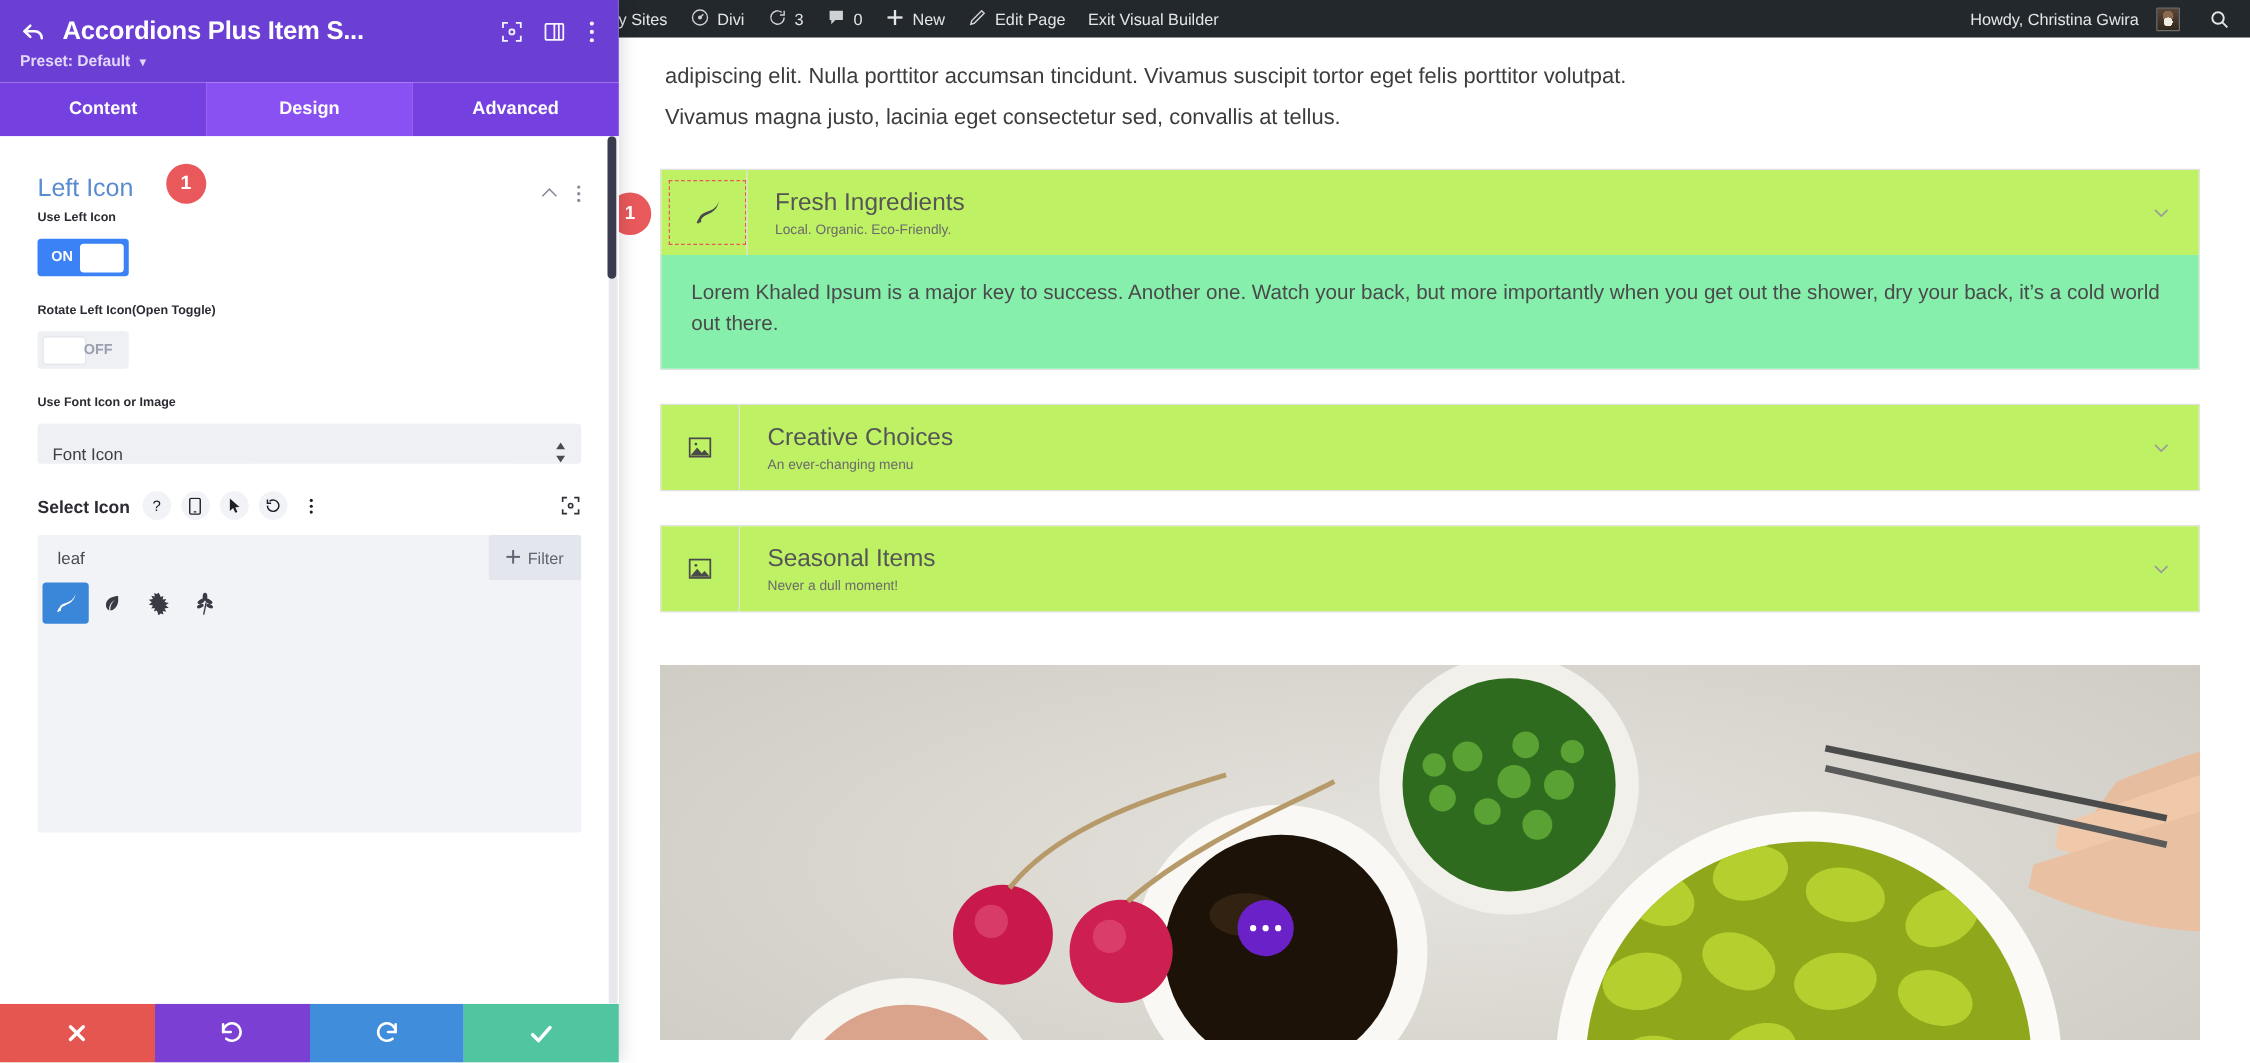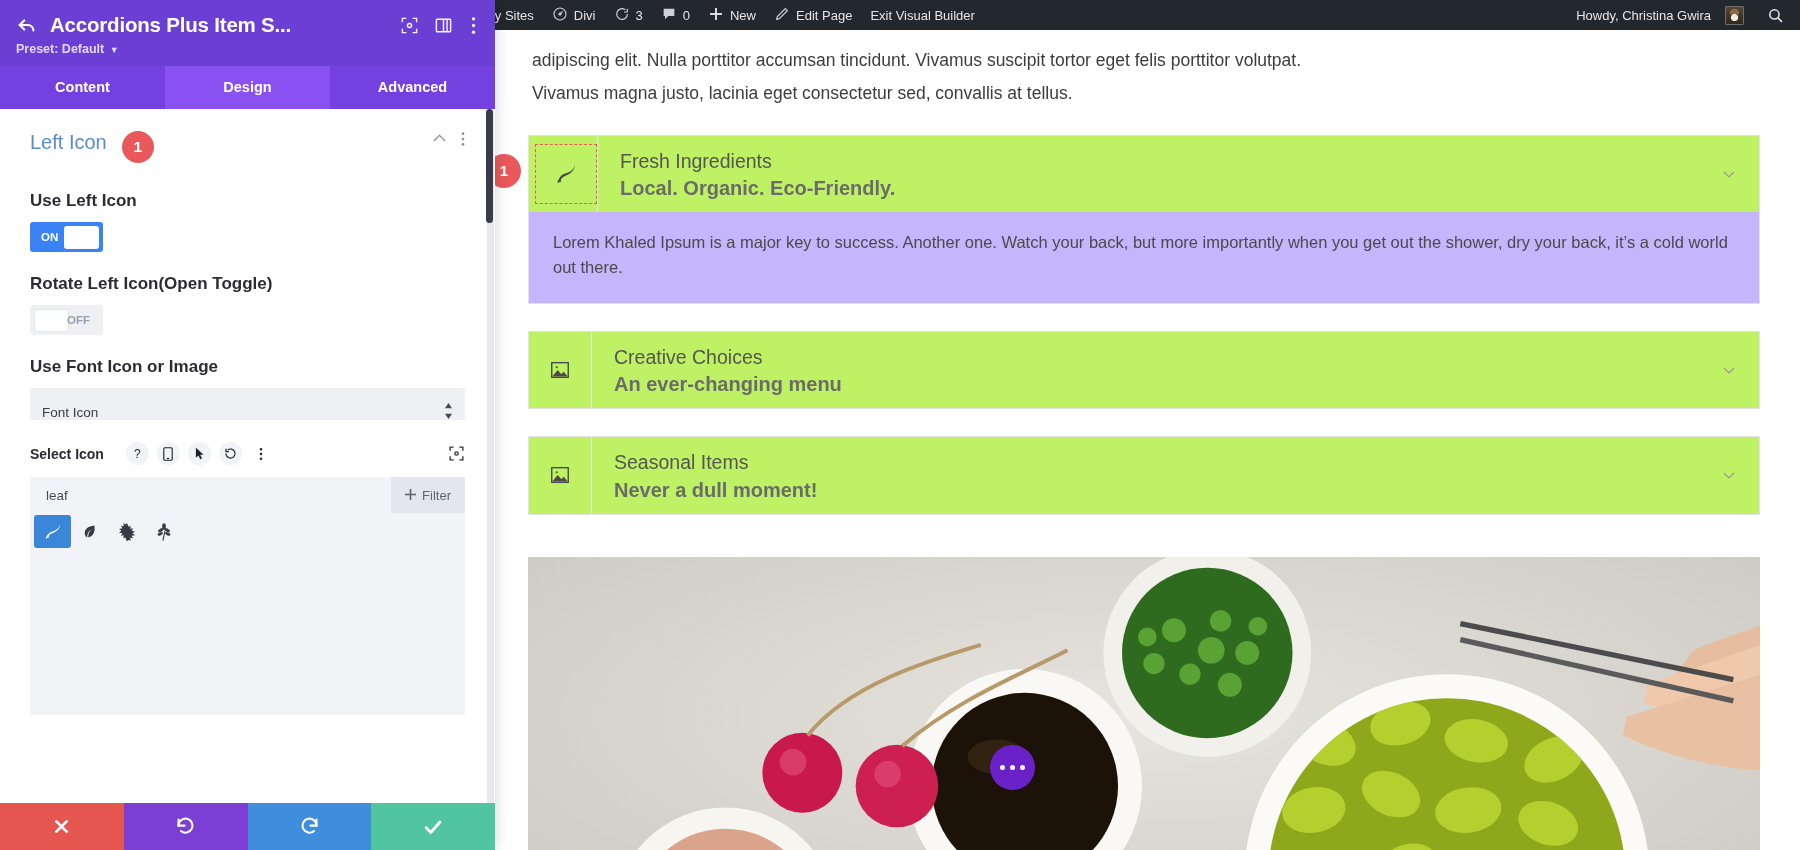--- a/index.html
+++ b/index.html
@@ -62,37 +62,37 @@
   .panel-scroll { padding: 22px 30px 10px 30px; position: relative; }
   .scrollbar-track {
     position: absolute; right: 1px; top: 0; width: 7px; height: 100%;
     background: #e7e7ed;
   }
   .scrollbar-thumb {
     position: absolute; right: 1px; top: 0px; width: 7px; height: 114px;
     background: #3b3b4f; border-radius: 4px;
   }
 
-  .section-title-row { display: flex; align-items: flex-start; gap: 1px; margin-bottom: 28px; }
+  .section-title-row { display: flex; align-items: flex-end; gap: 12px; margin-bottom: 6px; }
   .section-title {
     color: #5a8bd0; font-size: 20px; font-weight: normal;
   }
   .badge-num {
     width: 32px; height: 32px; border-radius: 50%;
     background: #e9595b; color: #fff; font-size: 15.5px; font-weight: bold;
     display: flex; align-items: center; justify-content: center;
     margin-left: 14px;
   }
   .section-tools { margin-left: auto; display: flex; align-items: center; gap: 14px; }
   .caret-up { color: #8b8b9c; font-size: 13px; }
   .vdots { color: #8b8b9c; font-size: 14px; letter-spacing: 0; line-height: 6px;}
 
   .field { margin-bottom: 22px; }
   .field-label {
-    font-size: 17px; color: #2b2b33; font-weight: bold;
+    font-size: 10px; color: #2b2b33; font-weight: bold;
     margin-bottom: 11px;
   }
   .toggle {
     width: 73px; height: 30px; border-radius: 3px;
     display: flex; align-items: center; position: relative; cursor: pointer;
   }
   .toggle.on { background: #3b82f6; }
   .toggle.off { background: #eef0f4; }
   .toggle .knob {
     width: 35px; height: 23px; background: #fff; border-radius: 3px;
@@ -110,21 +110,21 @@
     font-size: 13.5px; color: #3d3d47; position: relative; cursor: pointer;
   }
   .select-arrows {
     position: absolute; right: 12px; color: #4a4a55; font-size: 9px;
     line-height: 8px; text-align: center;
   }
 
   .selecticon-label-row {
     display: flex; align-items: center; gap: 8px; margin-bottom: 12px;
   }
-  .selecticon-label { font-size: 14px; color: #2b2b33; font-weight: bold; margin-right: 14px;}
+  .selecticon-label { font-size: 14px; color: #2b2b33; font-weight: bold; margin-right: 2px;}
   .mini-btn {
     width: 23px; height: 23px; border-radius: 50%;
     background: #f2f3f7; display: flex; align-items: center; justify-content: center;
     color: #1f1f27; font-size: 12px; cursor: pointer; flex:0 0 auto;
   }
   .mini-btn.flat { background: transparent; }
   .expand-right { margin-left: auto; color: #33333d; display:flex; align-items:center;}
 
   .icon-picker {
     background: #f1f3f7; border-radius: 2px; padding: 0;
@@ -209,24 +209,24 @@
     display: flex; align-items: center; justify-content: center;
   }
   .acc-icon-box {
     width: 62px; flex: 0 0 auto; display: flex; align-items: center; justify-content: center;
     align-self: stretch; color: #4a4a4a;
   }
   .acc-icon-box.active { border: 1px dashed #e9595b; margin: 8px 0 8px 6px; }
   .acc-icon-sep { width: 1px; align-self: stretch; background: #e4e4e4; }
   .acc-text { flex: 1 1 auto; padding: 12px 0 12px 22px; }
   .acc-title { font-size: 19.5px; color: #555; font-weight: 300; line-height: 1.35; }
-  .acc-sub   { font-size: 20px; color: #6b6b6b; font-weight: 700; margin-top: 3px; }
+  .acc-sub   { font-size: 11px; color: #6b6b6b; font-weight: 400; margin-top: 3px; }
   .acc-chev { width: 60px; flex: 0 0 auto; display: flex; align-items: center; justify-content: center; color: #9a9a9a; }
   .acc-body {
-    background: #c4b5fd; padding: 18px 30px 22px 24px;
+    background: #86efac; padding: 18px 30px 22px 24px;
     color: #4a4a4a; font-size: 16.5px; line-height: 1.55; font-weight: 300;
   }
 
   .photo {
     margin: 42px 40px 0 115px; height: 300px; position: relative; overflow: hidden;
     background: #cfcfc8;
   }
   .photo-canvas { position: absolute; inset: 0; }
   .fab {
     position: absolute; left: 462px; top: 188px;

